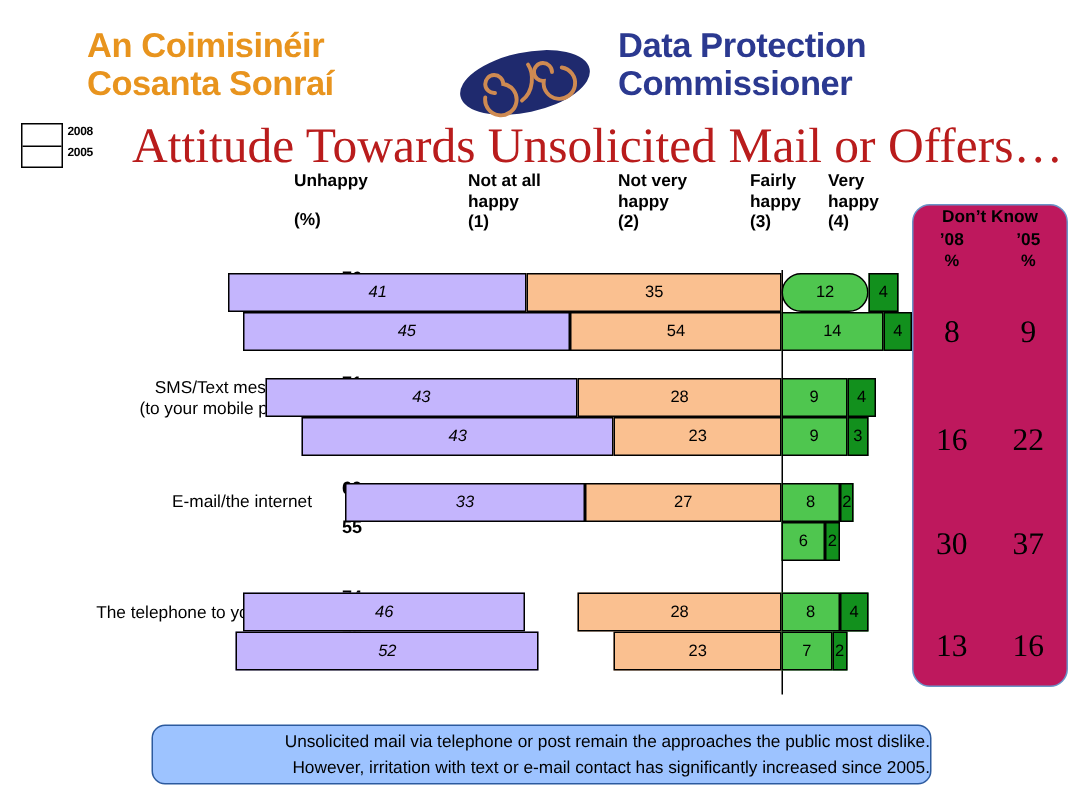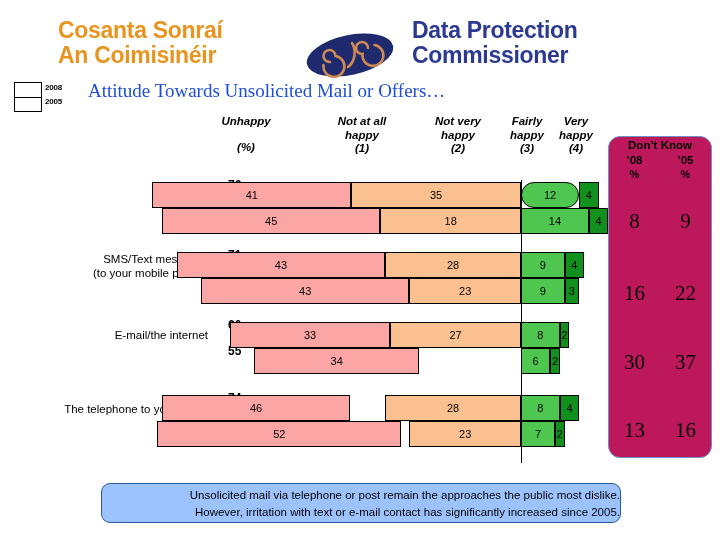--- a/index.html
+++ b/index.html
@@ -28,27 +28,27 @@
     border:1px solid #000;box-sizing:border-box;background:#fff;}
   #legend .keybox .divider{position:absolute;left:0;top:14px;width:100%;height:1px;background:#000;}
   #legend .yr{position:absolute;left:31px;font-size:8px;font-weight:bold;color:#000;
     font-family:"Liberation Sans",sans-serif;letter-spacing:-.2px;}
   #legend .yr1{top:1px;}
   #legend .yr2{top:15px;}
 
   
   #title{
     position:absolute;left:88px;top:80px;width:560px;
-    font-family:"Liberation Serif", serif;font-size:19px;color:#1d4ed8;
+    font-family:"Liberation Serif", serif;font-size:33px;color:#b91c1c;
     white-space:nowrap;
   }
 
   
-  .colhead{position:absolute;text-align:center;font-weight:bold;font-size:11.5px;
-    color:#000;line-height:13.5px;font-family:"Liberation Sans",sans-serif;font-style:italic;}
+  .colhead{position:absolute;font-weight:bold;font-size:11.5px;
+    color:#000;line-height:13.5px;font-family:"Liberation Sans",sans-serif;}
   #h-unhappy{left:196px;top:115px;width:100px;}
   #h-unhappy .pct{display:block;margin-top:12px;}
   #h-c1{left:312px;top:115px;width:100px;}
   #h-c2{left:412px;top:115px;width:92px;}
   #h-c3{left:500px;top:115px;width:54px;}
   #h-c4{left:552px;top:115px;width:48px;}
 
   
   #dk{
     position:absolute;left:608px;top:136px;width:104px;height:322px;
@@ -76,41 +76,41 @@
     font-size:11.5px;color:#000;line-height:14px;font-family:"Liberation Sans",sans-serif;}
   .rowlabel-wrap{position:absolute;left:0;width:208px;}
   .totals{position:absolute;left:228px;width:34px;text-align:left;
     font-size:12px;font-weight:bold;color:#000;font-family:"Liberation Sans",sans-serif;}
 
   .barwrap{position:absolute;height:26px;}
   .seg{position:absolute;top:0;height:26px;box-sizing:border-box;
     border:1px solid #000;text-align:center;color:#000;
     font-size:11px;line-height:24px;overflow:hidden;
     font-family:"Liberation Sans",sans-serif;}
-  .s1{background:#fca5a5;}
+  .s1{background:#c4b5fd;font-style:italic;}
   .s2{background:#FAC090;}
   .s3{background:#4FC64F;}
   .s4{background:#12901D;}
 
   
   #note{
     position:absolute;left:101px;top:483px;width:520px;height:40px;
     background:#9DC3FF;border:1px solid #2C5A9E;border-radius:9px;
     box-sizing:border-box;text-align:center;color:#000;font-size:11.5px;
     line-height:17px;padding-top:3px;font-family:"Liberation Sans",sans-serif;
   }
   #note div{white-space:nowrap;text-align:right;}
 </style>
 </head>
 <body>
 
 <div id="branding">
   <div class="brand-ga">
+    <div>An Coimisinéir</div>
     <div>Cosanta Sonraí</div>
-    <div>An Coimisinéir</div>
   </div>
 
   <svg id="logo" viewBox="0 0 100 48">
     <ellipse cx="50" cy="24" rx="44" ry="20" fill="#1F2A6E" transform="rotate(-12 50 24)"></ellipse>
     <g fill="none" stroke="#CE8A52" stroke-width="2.6" stroke-linecap="round">
       <path d="M30 31 a6 6 0 1 1 5.5 -6 a10.5 10.5 0 1 1 -12 9"></path>
       <path d="M68 17 a6 6 0 1 0 -5.5 6 a10.5 10.5 0 1 0 12 -9"></path>
       <path d="M48 36 C56 30 56 18 52 12"></path>
     </g>
   </svg>
@@ -190,21 +190,21 @@
       <div class="totals" style="top: -4px;">76</div>
       <div class="totals" style="top: 22px;">74</div>
       <div class="barwrap" style="left: 152.4px; top: 0px; width: 446.2px;">
         <div class="seg s1" style="left: 0px; width: 198.85px;">41</div>
         <div class="seg s2" style="left: 198.85px; width: 169.75px;">35</div>
         <div class="seg s3" style="left: 368.6px; width: 58.2px; border-radius: 13px;">12</div>
         <div class="seg s4" style="left: 426.8px; width: 19.4px;">4</div>
       </div>
       <div class="barwrap" style="left: 162.1px; top: 26px; width: 446.2px;">
         <div class="seg s1" style="left: 0px; width: 218.25px;">45</div>
-        <div class="seg s2" style="left: 218.25px; width: 140.65px;">18</div>
+        <div class="seg s2" style="left: 218.25px; width: 140.65px;">54</div>
         <div class="seg s3" style="left: 358.9px; width: 67.9px;">14</div>
         <div class="seg s4" style="left: 426.8px; width: 19.4px;">4</div>
       </div>
     </div>
     <div class="row" style="top: 82px;">
       <div class="rowlabel-wrap" style="top: 0px;">
         <div class="rowlabel" style="position: relative; right: auto; width: 208px;">SMS/Text messages</div>
         <div class="rowlabel" style="position: relative; right: auto; width: 208px;">(to your mobile phone)</div>
       </div>
       <div class="totals" style="top: -4px;">71</div>
@@ -228,39 +228,38 @@
       </div>
       <div class="totals" style="top: -4px;">60</div>
       <div class="totals" style="top: 22px;">55</div>
       <div class="barwrap" style="left: 230px; top: 0px; width: 339.5px;">
         <div class="seg s1" style="left: 0px; width: 160.05px;">33</div>
         <div class="seg s2" style="left: 160.05px; width: 130.95px;">27</div>
         <div class="seg s3" style="left: 291px; width: 38.8px;">8</div>
         <div class="seg s4" style="left: 329.8px; width: 9.7px;">2</div>
       </div>
       <div class="barwrap" style="left: 254.25px; top: 26px; width: 305.55px;">
-        <div class="seg s1" style="left: 0px; width: 164.9px;">34</div>
         <div class="seg s3" style="left: 266.75px; width: 29.1px;">6</div>
         <div class="seg s4" style="left: 295.85px; width: 9.7px;">2</div>
       </div>
     </div>
     <div class="row" style="top: 225px;">
       <div class="rowlabel-wrap" style="top: 7px;">
         <div class="rowlabel" style="position: relative; right: auto; width: 208px;">The telephone to your home</div>
       </div>
       <div class="totals" style="top: -4px;">74</div>
       <div class="totals" style="top: 22px;">75</div>
       <div class="barwrap" style="left: 162.1px; top: 0px; width: 417.1px;">
         <div class="seg s1" style="left: 0px; width: 188px;">46</div>
         <div class="seg s2" style="left: 223.1px; width: 135.8px;">28</div>
         <div class="seg s3" style="left: 358.9px; width: 38.8px;">8</div>
         <div class="seg s4" style="left: 397.7px; width: 19.4px;">4</div>
       </div>
       <div class="barwrap" style="left: 157.25px; top: 26px; width: 407.4px;">
-        <div class="seg s1" style="left: 0px; width: 244px;">52</div>
+        <div class="seg s1" style="left: 0px; width: 202px;">52</div>
         <div class="seg s2" style="left: 252.2px; width: 111.55px;">23</div>
         <div class="seg s3" style="left: 363.75px; width: 33.95px;">7</div>
         <div class="seg s4" style="left: 397.7px; width: 9.7px;">2</div>
       </div>
     </div>
   </div>
 
 <div id="note">
   <div>Unsolicited mail via telephone or post remain the approaches the public most dislike.</div>
   <div>However, irritation with text or e-mail contact has significantly increased since 2005.</div>

